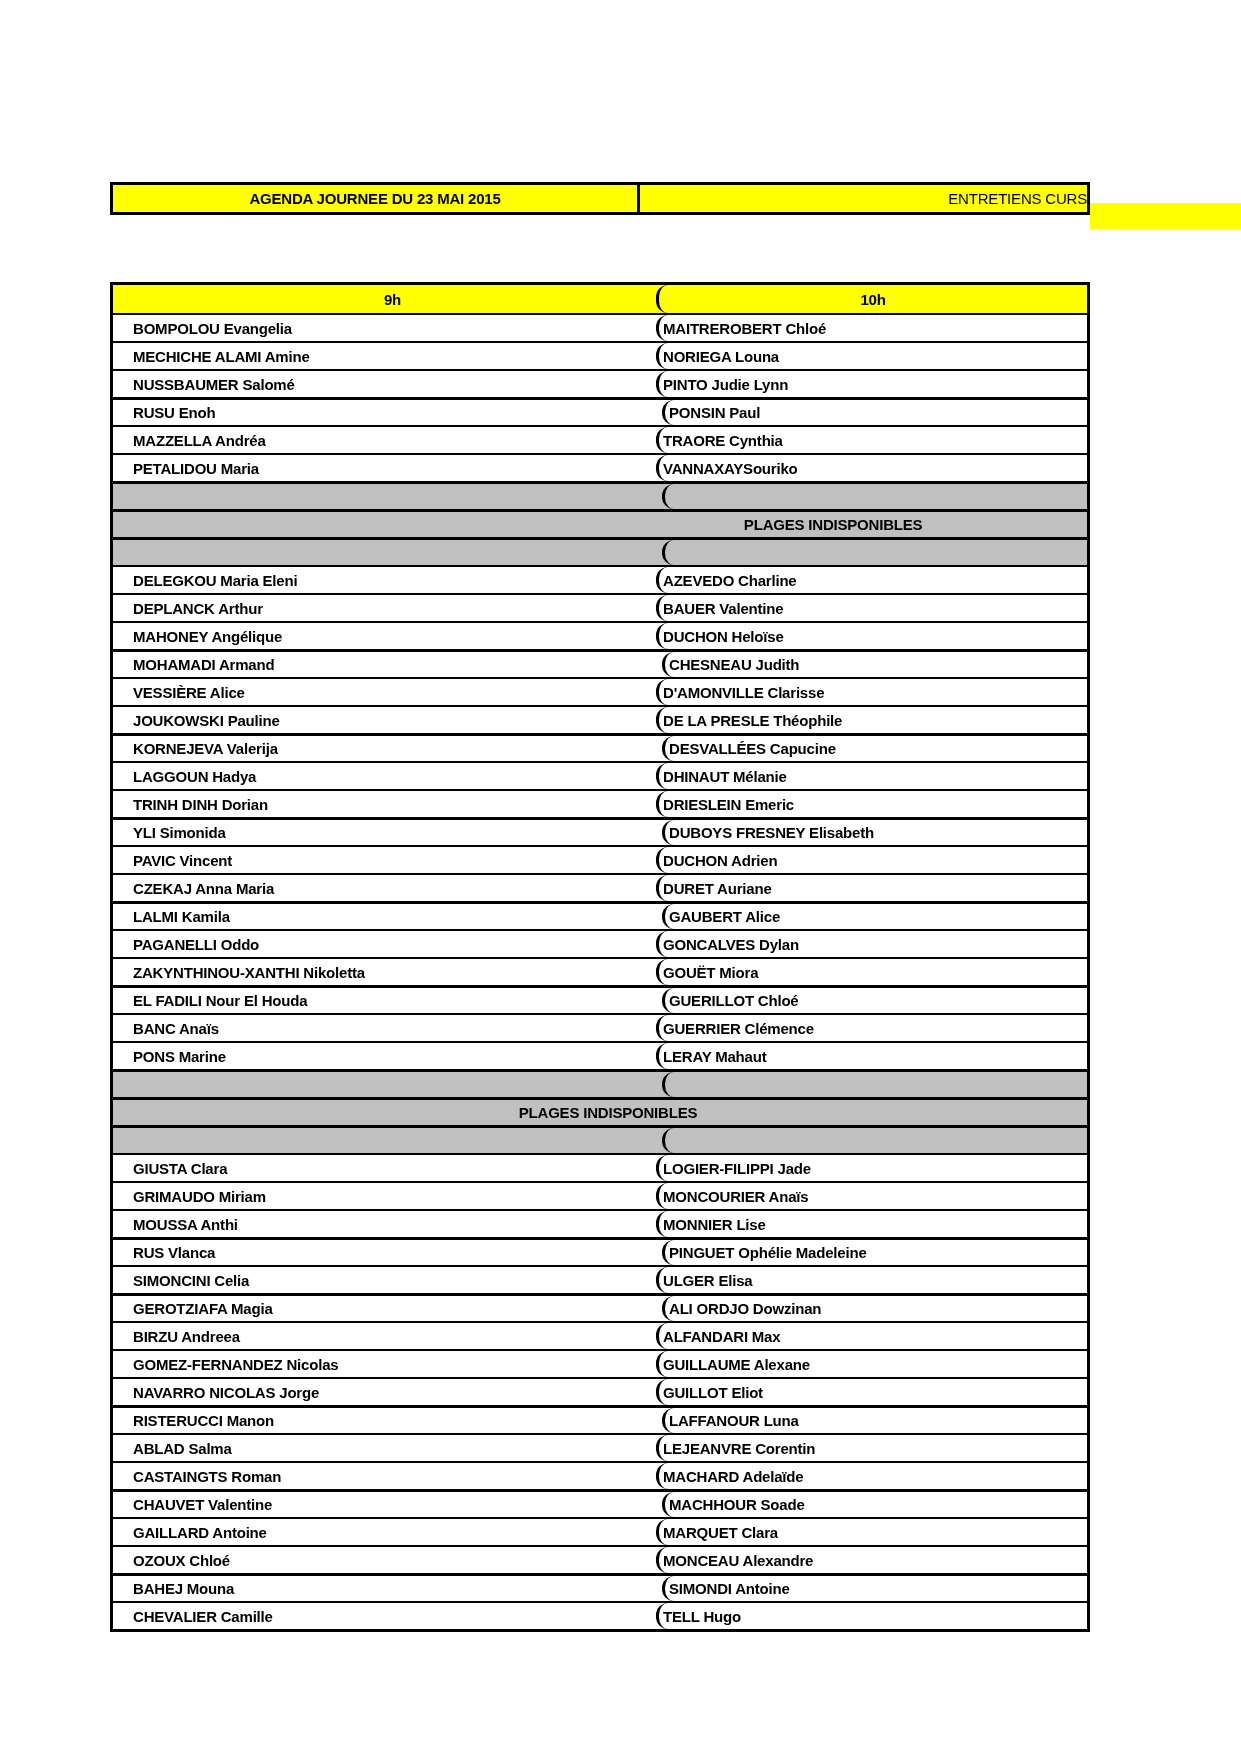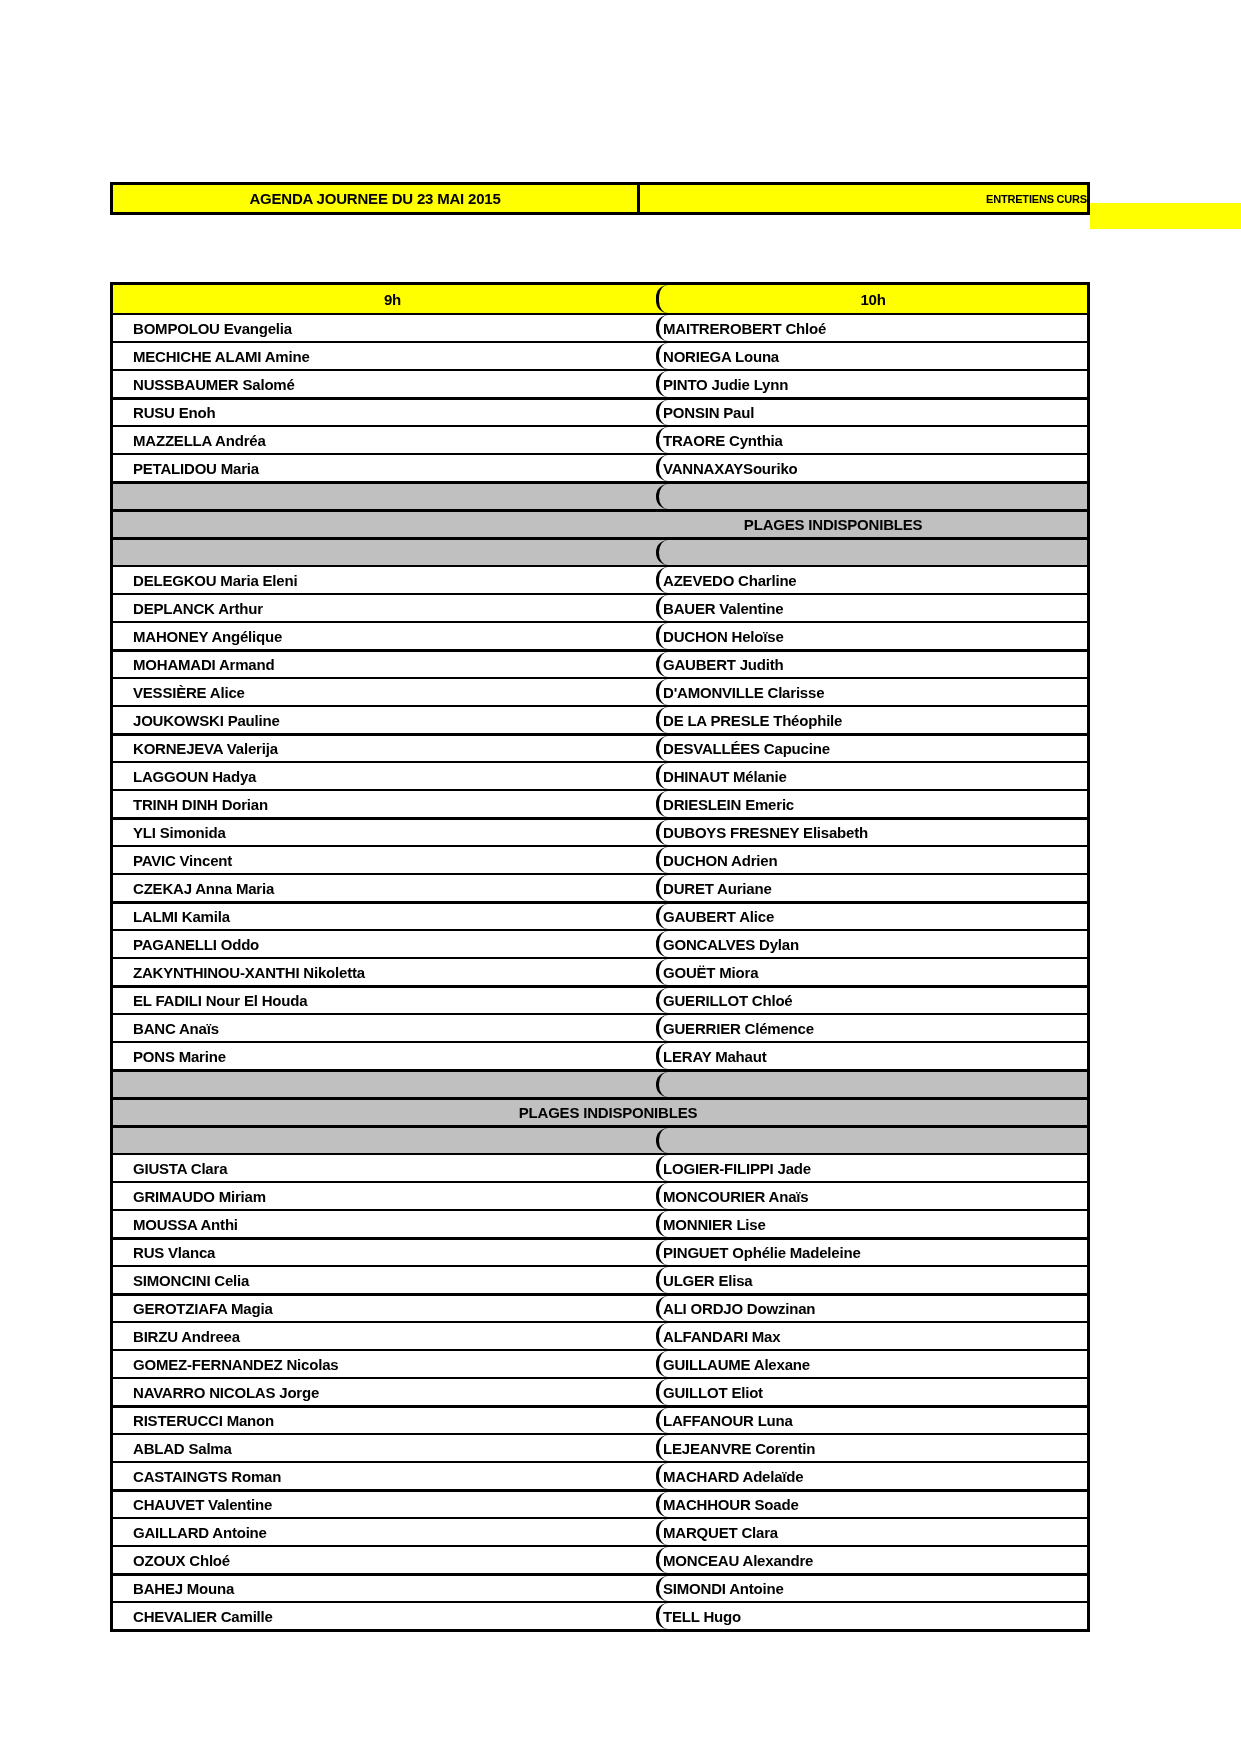--- a/index.html
+++ b/index.html
@@ -35,22 +35,22 @@
     font-size: 15px;
     letter-spacing: -0.2px;
     white-space: nowrap;
   }
   .titlebar .t-right {
     flex: 1;
     display: flex;
     align-items: center;
     justify-content: flex-end;
     overflow: hidden;
-    font-weight: 700;
-    font-size: 11px;
+    font-weight: 400;
+    font-size: 15px;
     letter-spacing: -0.2px;
     white-space: nowrap;
   }
   .title-extension {
     position: absolute;
     left: 1090px;
     top: 203px;
     width: 151px;
     height: 26px;
     background: #ffff00;
@@ -65,21 +65,21 @@
     border: 3px solid #000;
     background: #ffffff;
   }
   .row {
     display: flex;
     height: 28px;
     border-top: 2px solid #000;
     padding-left: 16px;
   }
   .row.first { border-top: none; }
-  .row.thick { border-top: 3px solid #000; }
+  .row.thick { border-top: 3px solid #000; gap: 6px; }
   .cell-l, .cell-r {
     display: flex;
     align-items: center;
     overflow: hidden;
     white-space: nowrap;
     font-weight: 700;
     font-size: 15px;
     letter-spacing: -0.2px;
   }
   .cell-l { width: 527px; padding-left: 4px; }
@@ -164,21 +164,21 @@
       <div class="row ">
         <div class="cell-l">DEPLANCK Arthur</div>
         <div class="cell-r">BAUER Valentine</div>
       </div>
       <div class="row ">
         <div class="cell-l">MAHONEY Angélique</div>
         <div class="cell-r">DUCHON Heloïse</div>
       </div>
       <div class="row thick">
         <div class="cell-l">MOHAMADI Armand</div>
-        <div class="cell-r">GAUBERT Judith</div>
+        <div class="cell-r">CHESNEAU Judith</div>
       </div>
       <div class="row ">
         <div class="cell-l">VESSIÈRE Alice</div>
         <div class="cell-r">D'AMONVILLE Clarisse</div>
       </div>
       <div class="row ">
         <div class="cell-l">JOUKOWSKI Pauline</div>
         <div class="cell-r">DE LA PRESLE Théophile</div>
       </div>
       <div class="row thick">

